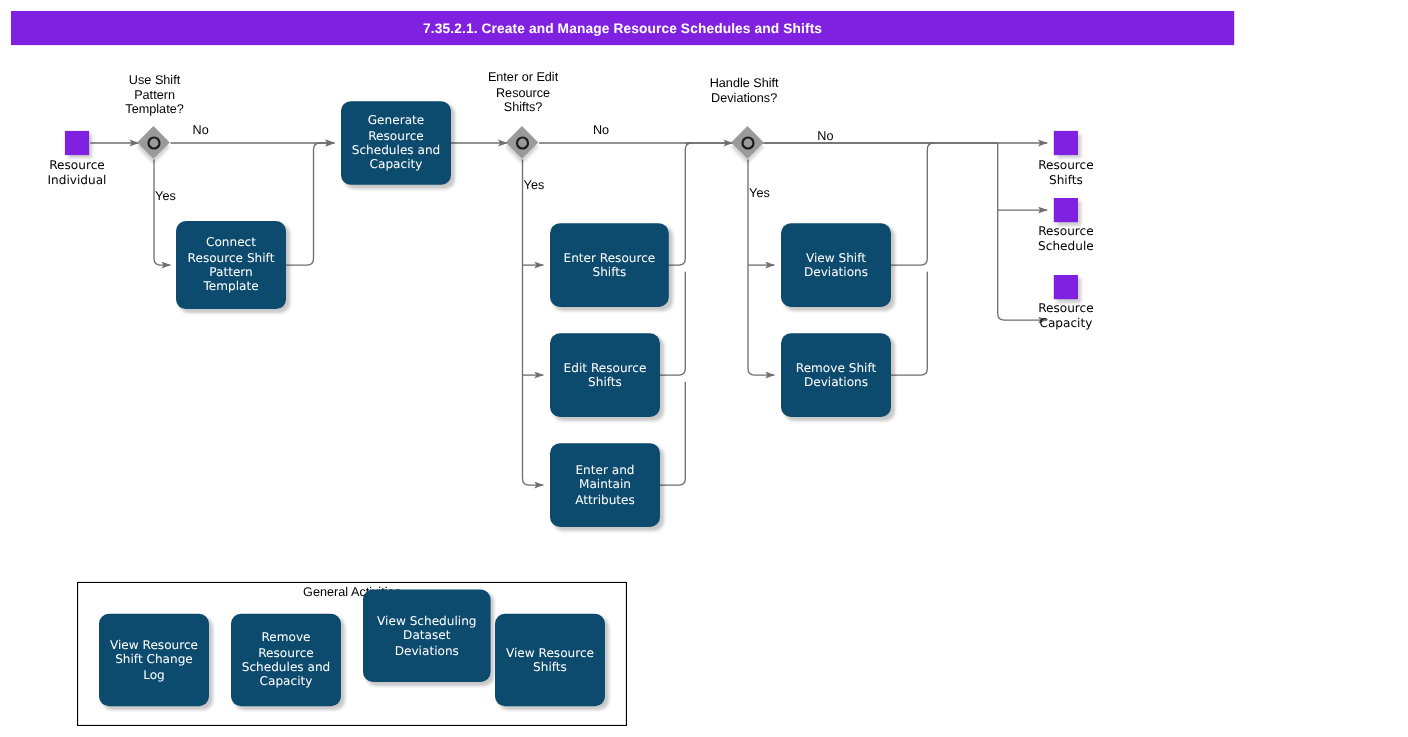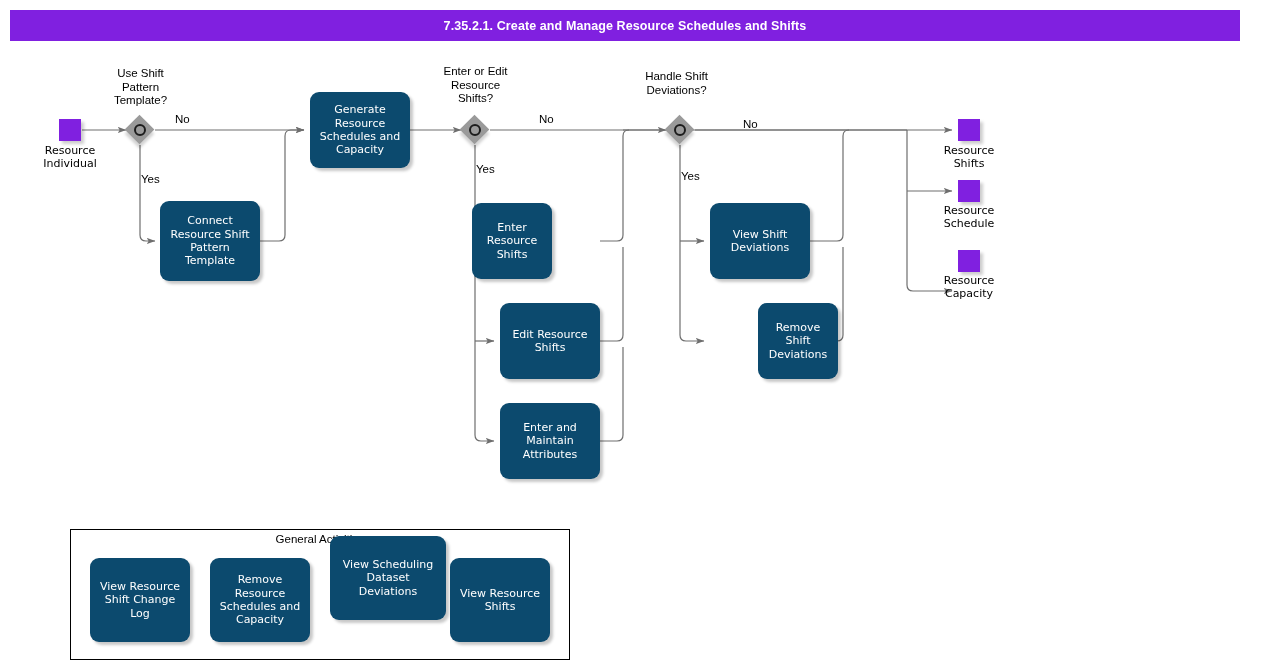--- a/index.html
+++ b/index.html
@@ -17,21 +17,21 @@
     height: 670px;
     background: #ffffff;
     overflow: hidden;
   }
 
   
   .title-bar {
     position: absolute;
     left: 10px;
     top: 10px;
-    width: 1230px;
+    width: 1112px;
     height: 31px;
     background: #8020e0;
     display: flex;
     align-items: center;
     justify-content: center;
   }
   .title-bar .title-text {
     color: #ffffff;
     font-family: "Liberation Sans", sans-serif;
     font-size: 12.5px;
@@ -242,21 +242,21 @@
   <div class="gateway" style="left:460px; top:115px;">
     <div class="gw-diamond"></div>
     <div class="gw-circle"></div>
   </div>
   <div class="gateway-label" style="left:420px; top:65px; width:111px;">Enter or Edit
 Resource
 Shifts?</div>
   <div class="edge-label" style="left:539px; top:113px;">No</div>
   <div class="edge-label" style="left:476px; top:163px;">Yes</div>
 
-  <div class="task" style="left:472px; top:203px; width:80px; height:76px;">
+  <div class="task" style="left:500px; top:203px; width:108px; height:76px;">
     <span class="task-label">Enter Resource
 Shifts</span>
   </div>
   <div class="task" style="left:500px; top:303px; width:100px; height:76px;">
     <span class="task-label">Edit Resource
 Shifts</span>
   </div>
   <div class="task" style="left:500px; top:403px; width:100px; height:76px;">
     <span class="task-label">Enter and
 Maintain
@@ -269,21 +269,21 @@
   </div>
   <div class="gateway-label" style="left:621px; top:70px; width:111px;">Handle Shift
 Deviations?</div>
   <div class="edge-label" style="left:743px; top:118px;">No</div>
   <div class="edge-label" style="left:681px; top:170px;">Yes</div>
 
   <div class="task" style="left:710px; top:203px; width:100px; height:76px;justify-content:center;">
     <span class="task-label">View Shift
 Deviations</span>
   </div>
-  <div class="task" style="left:710px; top:303px; width:80px; height:76px;margin-left:48px;">
+  <div class="task" style="left:710px; top:303px; width:100px; height:76px;">
     <span class="task-label">Remove Shift
 Deviations</span>
   </div>
 
   <div class="dataobj" style="left:958px; top:119px;"></div>
   <div class="dataobj-label" style="left:919px; top:144px; width:100px;">Resource
 Shifts</div>
 
   <div class="dataobj" style="left:958px; top:180px;"></div>
   <div class="dataobj-label" style="left:919px; top:204px; width:100px;">Resource

